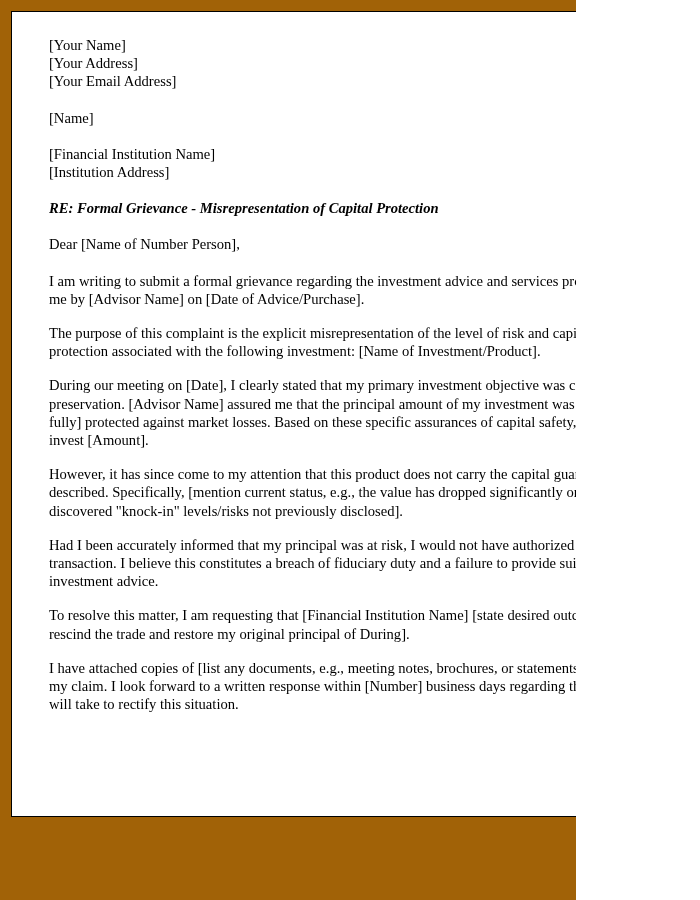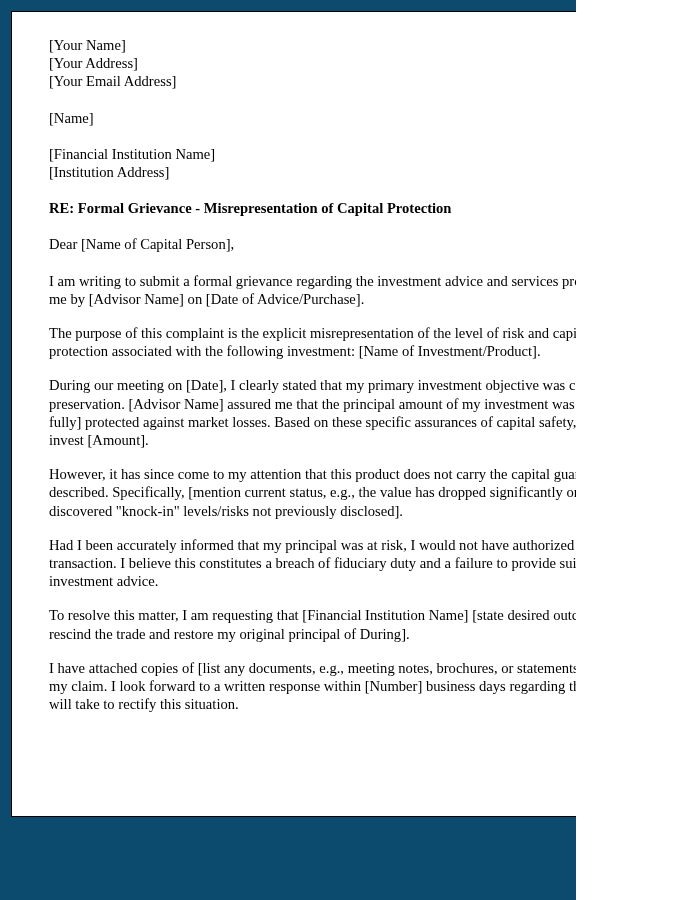--- a/index.html
+++ b/index.html
@@ -8,21 +8,21 @@
     background: #ffffff;
     width: 700px;
     height: 900px;
     font-family: "Liberation Serif", "DejaVu Serif", serif;
     color: #000000;
   }
   .page {
     position: relative;
     width: 576px;
     height: 900px;
-    background: #0c4a6e;
+    background: #a16207;
     overflow: hidden;
   }
   .letter-frame {
     position: absolute;
     left: 11px;
     top: 11px;
     width: 676px;
     height: 806px;
     border: 1.5px solid #000000;
     box-sizing: border-box;
@@ -37,20 +37,21 @@
     margin: 0 0 18px 0;
   }
   .block div {
     margin: 0;
   }
   .letter-content p {
     margin: 0 0 16px 0;
   }
   .subject {
     font-weight: bold;
+    font-style: italic;
   }
 </style>
 </head>
 <body>
 
 <div class="page">
   <div class="letter-frame">
     <div class="letter-content">
 
       <div class="block">
@@ -63,21 +64,21 @@
         <div>[Name]</div>
       </div>
 
       <div class="block">
         <div>[Financial Institution Name]</div>
         <div>[Institution Address]</div>
       </div>
 
       <div class="block subject">RE: Formal Grievance - Misrepresentation of Capital Protection</div>
 
-      <div class="block">Dear [Name of Capital Person],</div>
+      <div class="block">Dear [Name of Number Person],</div>
 
       <p>I am writing to submit a formal grievance regarding the investment advice and services provided to me by [Advisor Name] on [Date of Advice/Purchase].</p>
       <p>The purpose of this complaint is the explicit misrepresentation of the level of risk and capital protection associated with the following investment: [Name of Investment/Product].</p>
       <p>During our meeting on [Date], I clearly stated that my primary investment objective was capital preservation. [Advisor Name] assured me that the principal amount of my investment was [100% / fully] protected against market losses. Based on these specific assurances of capital safety, I agreed to invest [Amount].</p>
       <p>However, it has since come to my attention that this product does not carry the capital guarantee as described. Specifically, [mention current status, e.g., the value has dropped significantly or you have discovered "knock-in" levels/risks not previously disclosed].</p>
       <p>Had I been accurately informed that my principal was at risk, I would not have authorized this transaction. I believe this constitutes a breach of fiduciary duty and a failure to provide suitable investment advice.</p>
       <p>To resolve this matter, I am requesting that [Financial Institution Name] [state desired outcome, e.g., rescind the trade and restore my original principal of During].</p>
       <p>I have attached copies of [list any documents, e.g., meeting notes, brochures, or statements] to support my claim. I look forward to a written response within [Number] business days regarding the steps you will take to rectify this situation.</p>
 
     </div>

